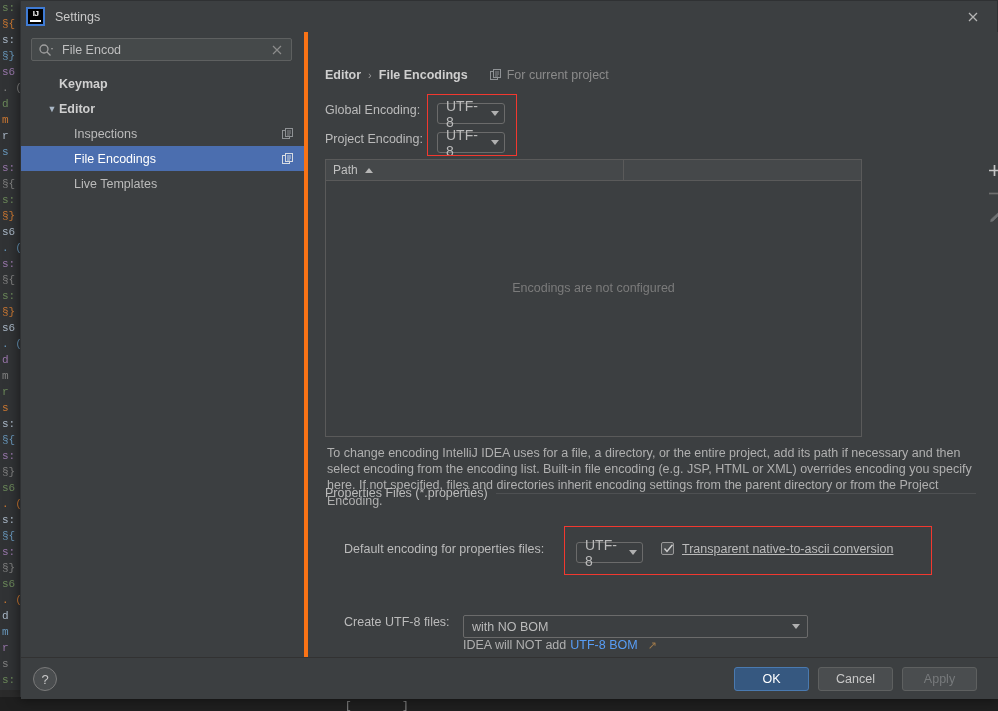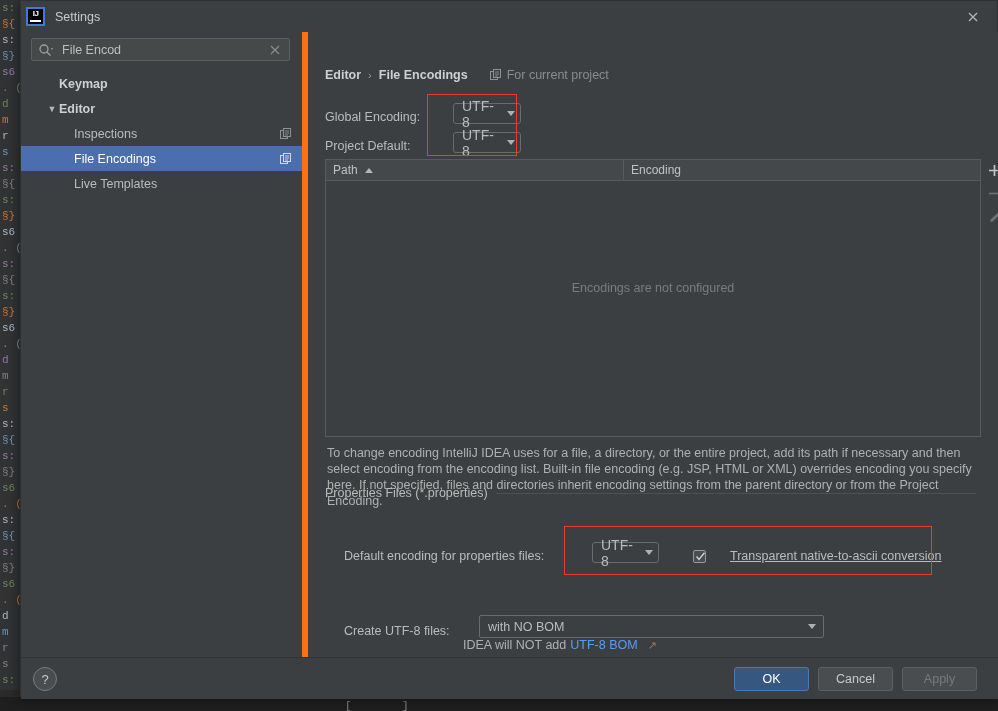--- a/index.html
+++ b/index.html
@@ -113,21 +113,21 @@
     left: 0; top: 31px;
     width: 978px; height: 625px;
   }
 
   
   .sidebar {
     position: absolute;
     left: 0; top: 0;
     width: 287px; height: 625px;
     background: #3c3f41;
-    border-right: 6px solid #f97316;
+    border-right: 4px solid #f97316;
     box-sizing: border-box;
   }
   .search-wrap {
     margin: 6px 12px 0 10px;
     height: 23px;
     background: #45494a;
     border: 1px solid #5e6060;
     border-radius: 2px;
     display: flex;
     align-items: center;
@@ -207,23 +207,22 @@
     font-size: 12.5px;
   }
   .scope-tag .copy-badge-inline {
     width: 12px; height: 12px;
     margin-right: 5px;
   }
 
   .row-line {
     position: absolute;
     display: flex;
-    align-items: flex-end;
-    font-size: 12.5px;
-    gap: 16px;
+    align-items: flex-start;
+    font-size: 12.5px;
   }
   .field-label { color: #bbbbbb; }
 
   .combo {
     display: inline-flex;
     align-items: center;
     justify-content: space-between;
     height: 21px;
     background: #3c3f41;
     border: 1px solid #6b6b6b;
@@ -246,21 +245,21 @@
     position: absolute;
     border: 1px solid #f2382f;
     box-sizing: border-box;
     pointer-events: none;
   }
 
   
   .table-wrap {
     position: absolute;
     left: 17px; top: 127px;
-    width: 656px; height: 278px;
+    width: 537px; height: 278px;
     border: 1px solid #5a5a5a;
     box-sizing: border-box;
     background: #3c3f41;
   }
   .table-head {
     height: 21px;
     display: flex;
     background: #45484a;
     border-bottom: 1px solid #5a5a5a;
     box-sizing: border-box;
@@ -584,38 +583,35 @@
 
       <div class="row-line" style="left:17px; top:71px;">
         <span class="field-label" style="width:112px;">Global Encoding:</span>
         <span class="combo" style="width:68px;">
           <span>UTF-8</span>
           <span class="caret"></span>
         </span>
       </div>
 
       <div class="row-line" style="left:17px; top:100px;">
-        <span class="field-label" style="width:112px;">Project Default:</span>
+        <span class="field-label" style="width:112px;">Project Encoding:</span>
         <span class="combo" style="width:68px;">
           <span>UTF-8</span>
           <span class="caret"></span>
         </span>
       </div>
 
       <div class="redbox" style="left:119px; top:62px; width:90px; height:62px;"></div>
 
       <div class="table-wrap">
         <div class="table-head">
           <div class="th th-path">
             <span>Path</span>
             <span class="sort-arrow"></span>
           </div>
-          <div class="th th-enc">
-            <span>Encoding</span>
-          </div>
         </div>
         <div class="table-body">
           <div class="empty-msg">Encodings are not configured</div>
           <div class="table-scroll"></div>
         </div>
       </div>
 
       <div class="tbl-toolbar">
         <div class="tb-btn">
           <svg width="13" height="13" viewBox="0 0 13 13">

